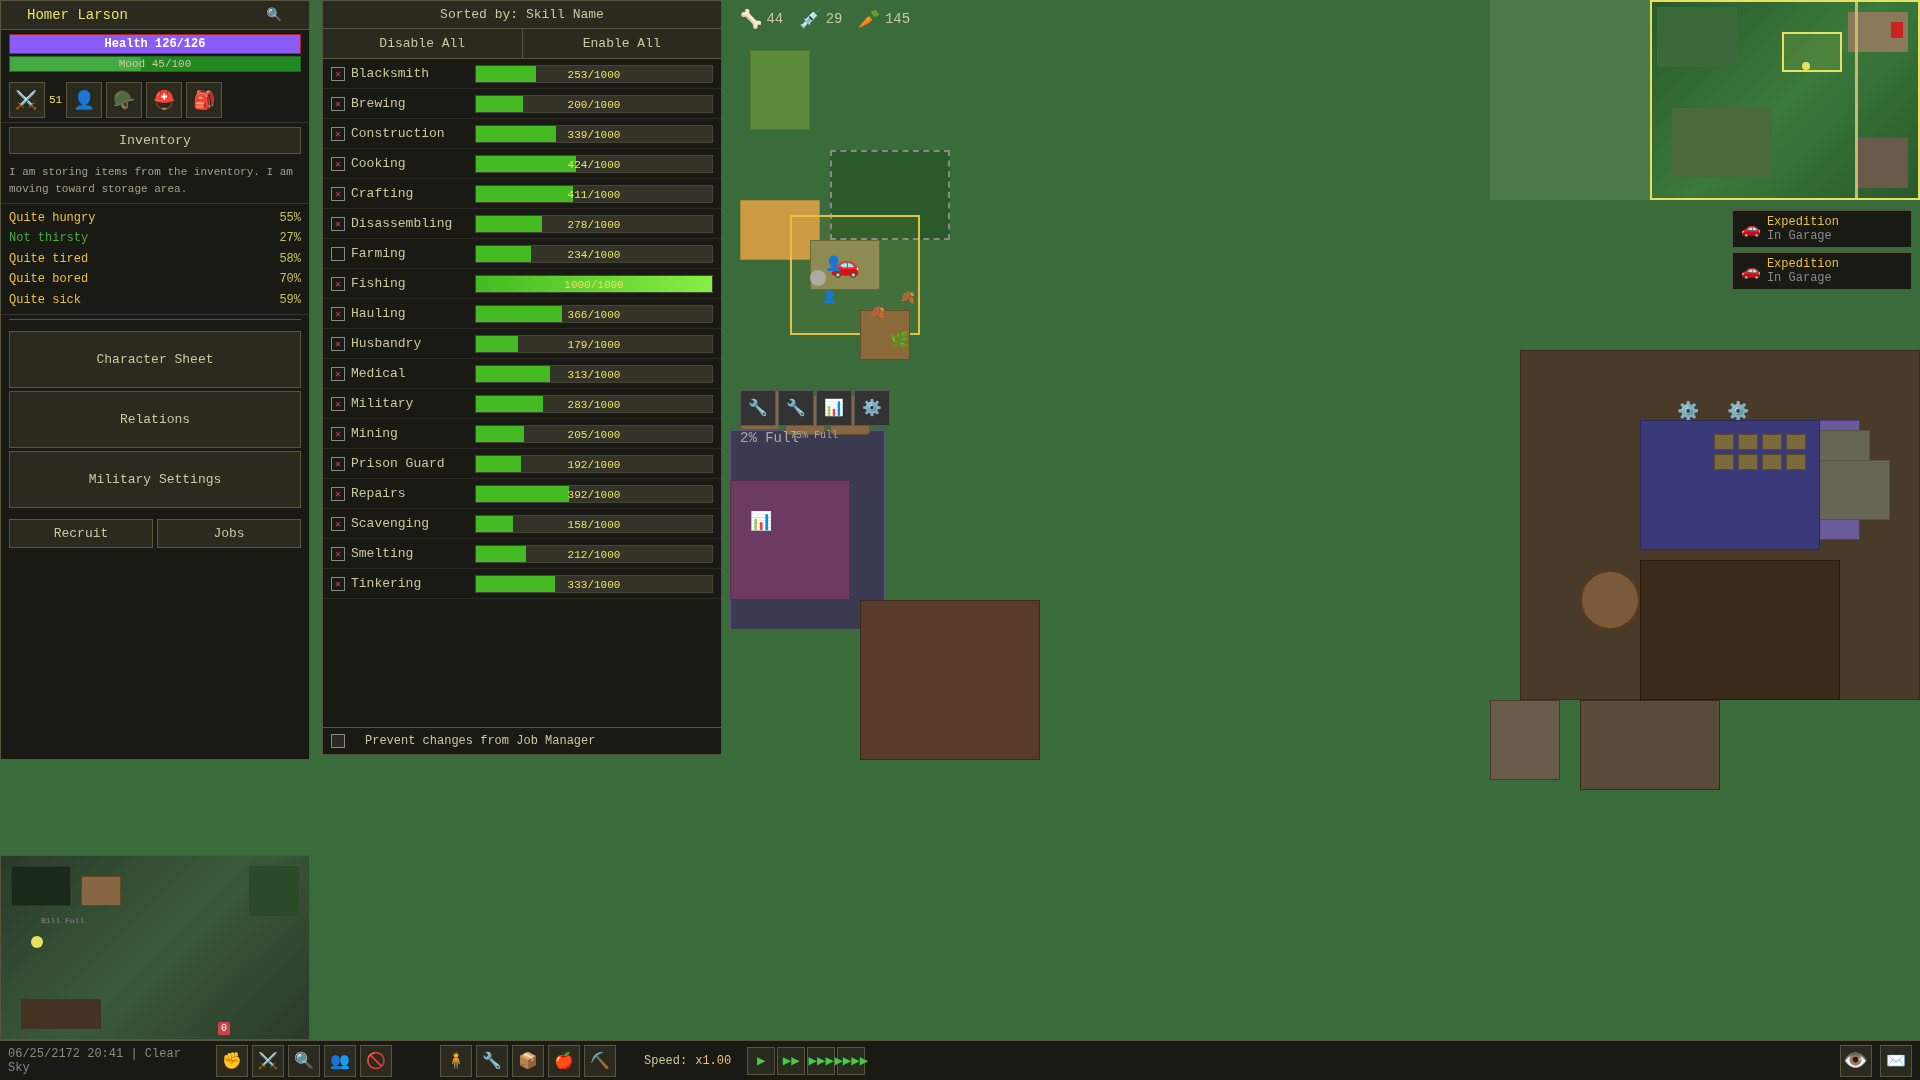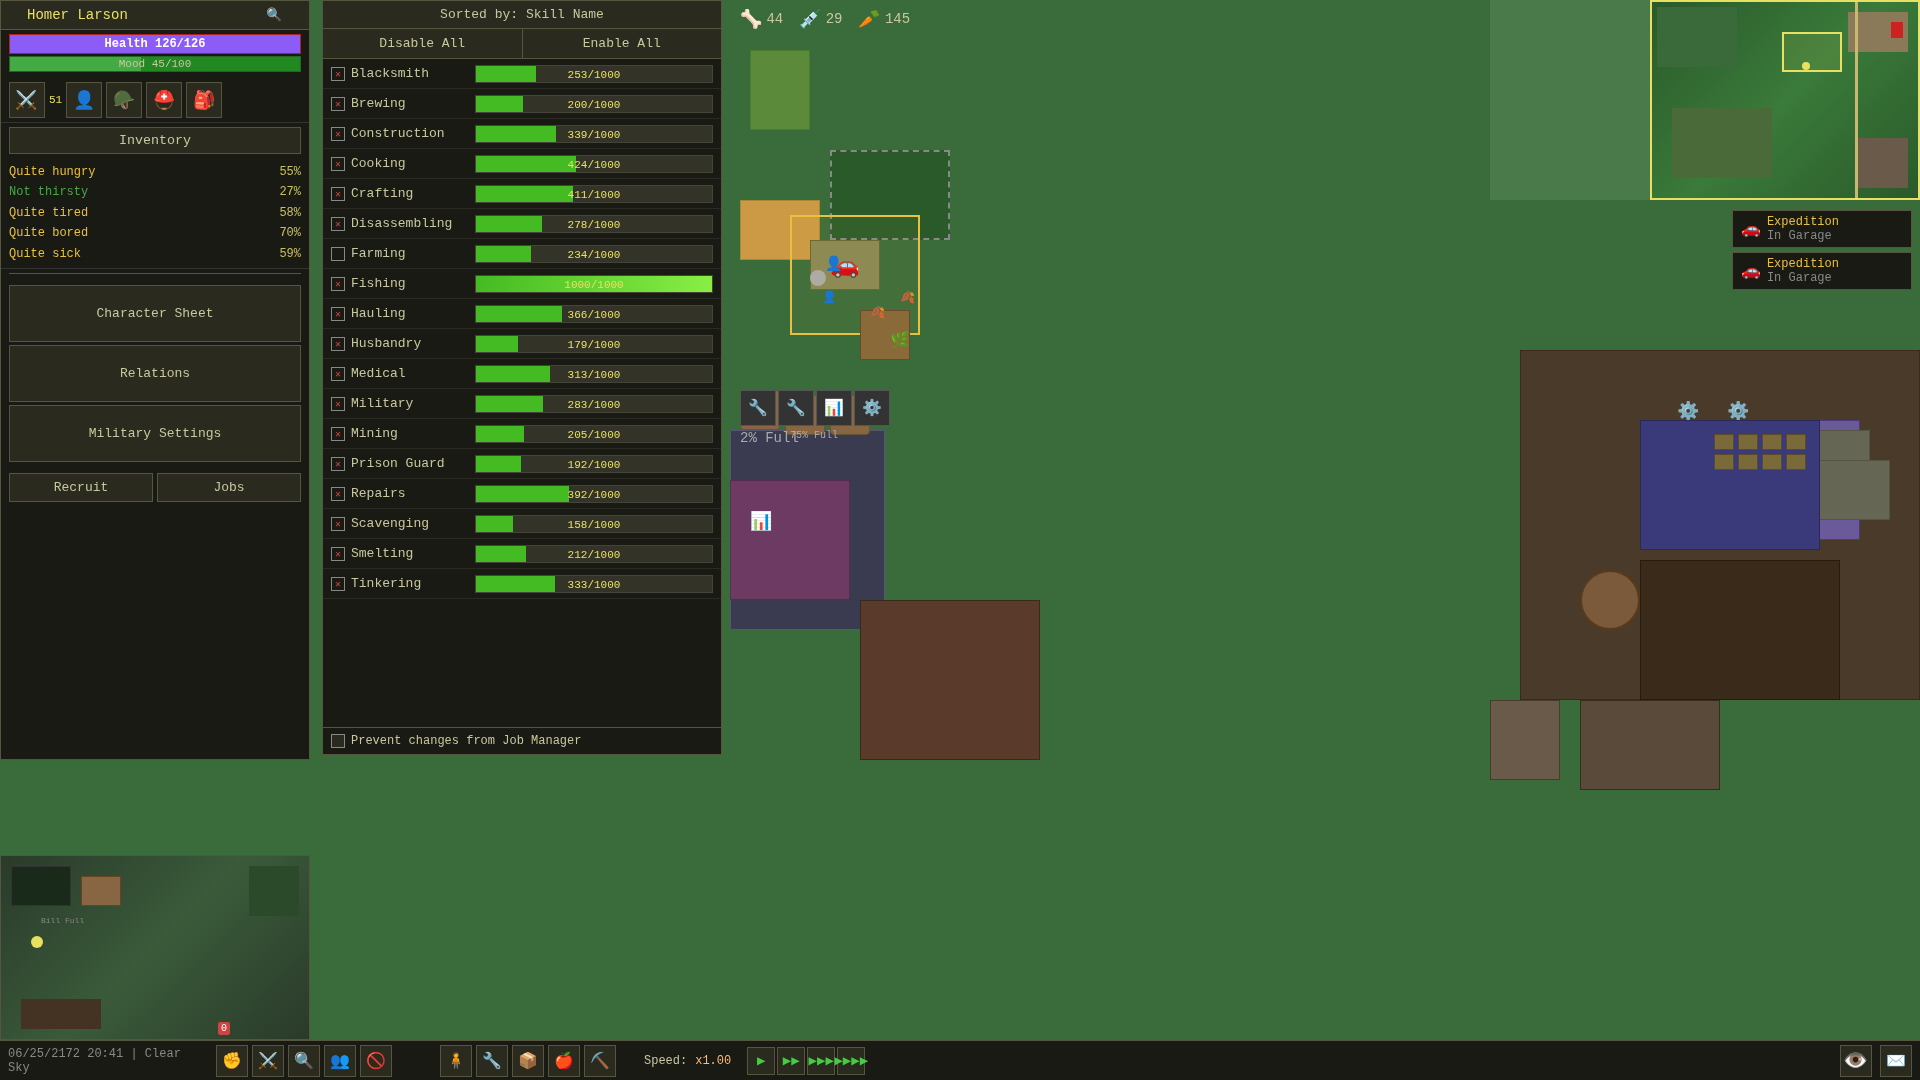--- a/index.html
+++ b/index.html
@@ -319,21 +319,21 @@
 
     .skill-full .skill-bar-fill {
       background: #88ee44;
     }
 
     .prevent-row {
       padding: 6px 8px;
       border-top: 1px solid #555540;
       display: flex;
       align-items: center;
-      gap: 6px;
+      gap: 20px;
       font-size: 12px;
       color: #c8c8a0;
     }
 
     .prevent-checkbox {
       width: 14px;
       height: 14px;
       border: 1px solid #888;
       background: #2a2a1e;
       cursor: pointer;
@@ -623,20 +623,21 @@
     <div class="equipment-slot">⚔️</div>
     <span class="equipment-count">51</span>
     <div class="equipment-slot">👤</div>
     <div class="equipment-slot">🪖</div>
     <div class="equipment-slot">⛑️</div>
     <div class="equipment-slot">🎒</div>
   </div>
 
   <button class="inventory-btn">Inventory</button>
 
+  <div class="status-text">I am storing items from the inventory. I am moving toward storage area.</div>
 
   <div class="needs-table">
     <div class="needs-row">
       <span class="need-label">Quite hungry</span>
       <span class="need-value">55%</span>
     </div>
     <div class="needs-row">
       <span class="need-label" style="color:#44aa44;">Not thirsty</span>
       <span class="need-value">27%</span>
     </div>

